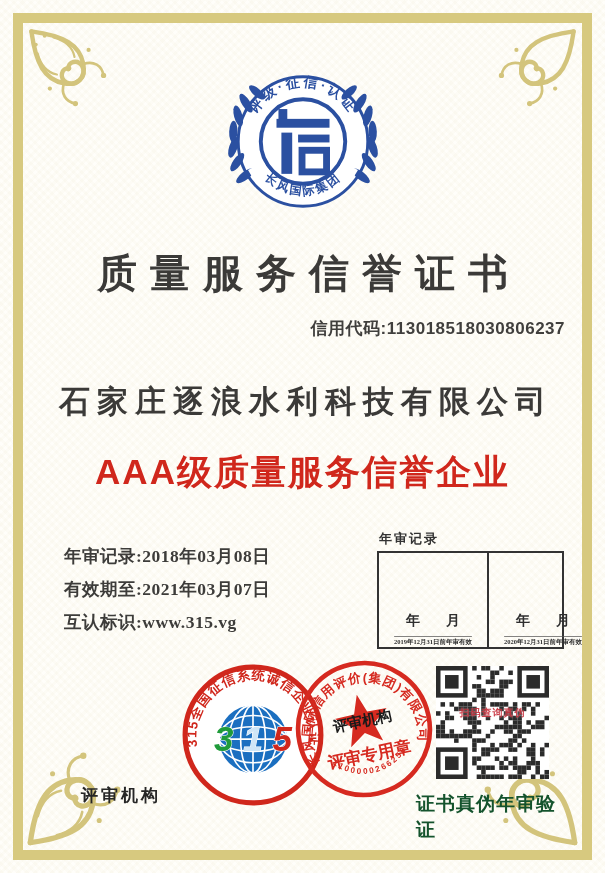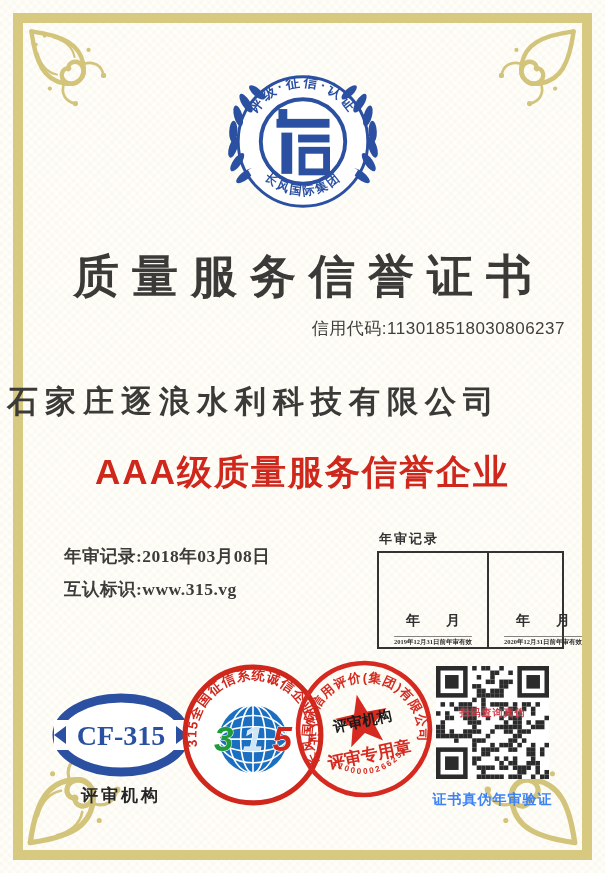--- a/index.html
+++ b/index.html
@@ -8,25 +8,25 @@
   .cert::before{content:"";position:absolute;inset:0;pointer-events:none;
         background:repeating-linear-gradient(45deg,rgba(214,201,150,.05) 0 3px,rgba(255,255,255,0) 3px 6px),
                    repeating-linear-gradient(-45deg,rgba(214,201,150,.05) 0 3px,rgba(255,255,255,0) 3px 6px);}
   .frame{position:absolute;inset:13px;border:10px solid #d7c97f;pointer-events:none;}
   .flourish{position:absolute;}
   .sans{font-family:"Liberation Sans","DejaVu Sans",sans-serif;}
   .song{font-family:"Liberation Serif","DejaVu Serif",serif;}
 
   .logo-wrap{position:absolute;left:218px;top:58px;width:170px;height:162px;}
 
-  .title{position:absolute;left:0;right:0;top:246px;text-align:center;font-size:46px;font-weight:900;
+  .title{position:absolute;left:0;right:0;top:246px;text-align:center;font-size:40px;font-weight:900;
          color:#3b3a38;letter-spacing:13px;text-indent:13px;}
-  .credit{position:absolute;left:0;right:40px;top:317px;text-align:right;font-size:17px;font-weight:400;
+  .credit{position:absolute;left:0;right:40px;top:317px;text-align:right;font-size:17px;font-weight:700;
           color:#403f3d;letter-spacing:.5px;}
-  .company{position:absolute;left:0;right:0;top:381px;text-align:left;font-size:31px;font-weight:900;
+  .company{position:absolute;left:0;right:0;top:381px;text-align:center;font-size:31px;font-weight:900;
            color:#3b3a38;letter-spacing:7px;text-indent:7px;}
   .rating{position:absolute;left:0;right:0;top:449px;text-align:center;font-size:35px;font-weight:900;
           color:#d0271c;letter-spacing:2px;}
 
   .details{position:absolute;left:64px;top:540px;font-size:17.5px;font-weight:700;color:#3d3c3a;
            line-height:33px;letter-spacing:.5px;}
   .details div{white-space:nowrap;}
 
   .review-heading{position:absolute;left:379px;top:530px;font-size:13px;font-weight:700;color:#333;letter-spacing:2px;}
   .review-table{position:absolute;left:377px;top:551px;width:183px;height:94px;display:flex;
@@ -40,22 +40,22 @@
                padding-top:1px;font-weight:700;}
 
   .cf315-wrap{position:absolute;left:50px;top:692px;width:142px;height:86px;}
   .cf315-caption{position:absolute;left:50px;top:784px;width:142px;text-align:center;font-size:17px;
                  font-weight:700;color:#262626;letter-spacing:3px;}
   .globe-wrap{position:absolute;left:181px;top:663px;width:144px;height:144px;}
   .seal-wrap{position:absolute;left:292px;top:657px;width:144px;height:144px;transform:rotate(-12deg);}
   .qr-wrap{position:absolute;left:436px;top:666px;width:113px;height:113px;background:#000000;}
   .qr-overlay{position:absolute;left:0;right:0;top:40px;text-align:center;font-size:10px;font-weight:700;
               color:rgba(196,40,52,.88);letter-spacing:1px;text-shadow:0 0 2px rgba(255,255,255,.5);}
-  .qr-caption{position:absolute;left:416px;top:791px;width:153px;text-align:center;font-size:14px;
-              font-weight:700;color:#3b82f6;letter-spacing:1px;}
+  .qr-caption{position:absolute;left:416px;top:791px;width:153px;font-size:19px;
+              font-weight:700;color:#14532d;letter-spacing:1px;}
 </style>
 </head>
 <body>
 
 <div class="cert">
 
   <div class="frame"></div>
 
   <svg class="flourish" style="left:27px;top:27px" width="88" height="88" viewBox="0 0 100 100" aria-hidden="true">
     <g fill="none" stroke="#d3c47c" stroke-linecap="round">
@@ -172,20 +172,21 @@
     </svg>
   </div>
 
   <div class="title">质量服务信誉证书</div>
   <div class="credit sans">信用代码:113018518030806237</div>
   <div class="company">石家庄逐浪水利科技有限公司</div>
   <div class="rating">AAA级质量服务信誉企业</div>
 
   <div class="details song">
     <div>年审记录:2018年03月08日</div>
+    <div>有效期至:2021年03月07日</div>
     <div>互认标识:www.315.vg</div>
   </div>
 
   <div class="review-heading song">年审记录</div>
   <div class="review-table">
     <div class="review-cell song">
       <div class="ym-row">
         <span>年</span>
         <span>月</span>
       </div>
@@ -193,29 +194,20 @@
     </div>
     <div class="review-cell song">
       <div class="ym-row">
         <span>年</span>
         <span>月</span>
       </div>
       <div class="review-note">2020年12月31日前年审有效</div>
     </div>
   </div>
 
-  <div class="cf315-wrap">
-    <svg width="142" height="86" viewBox="0 0 142 86">
-      <ellipse cx="71" cy="43" rx="64" ry="37" fill="#fff" stroke="#2b50a1" stroke-width="9"></ellipse>
-      <rect x="4" y="28" width="134" height="30" fill="#fff"></rect>
-      <polygon points="4,43 16,34 16,52" fill="#2b50a1"></polygon>
-      <polygon points="138,43 126,34 126,52" fill="#2b50a1"></polygon>
-      <text x="71" y="53" text-anchor="middle" font-size="28" font-weight="bold" fill="#2b50a1" font-family="Liberation Serif, DejaVu Serif, serif">CF-315</text>
-    </svg>
-  </div>
   <div class="cf315-caption song">评审机构</div>
 
   <div class="globe-wrap">
     <svg width="144" height="144" viewBox="0 0 140 140">
       <defs>
           <path id="globeArc" d="M 20,94 A 55,55 0 1 1 120,94"></path>
         </defs>
       <circle cx="70" cy="70" r="66" fill="#fff" stroke="#d0271c" stroke-width="5"></circle>
       <text font-size="13" font-weight="bold" fill="#d0271c" letter-spacing="1" font-family="Liberation Sans, DejaVu Sans, sans-serif">
         <textPath href="#globeArc" startOffset="50%" text-anchor="middle">315全国征信系统诚信企业认证</textPath>

